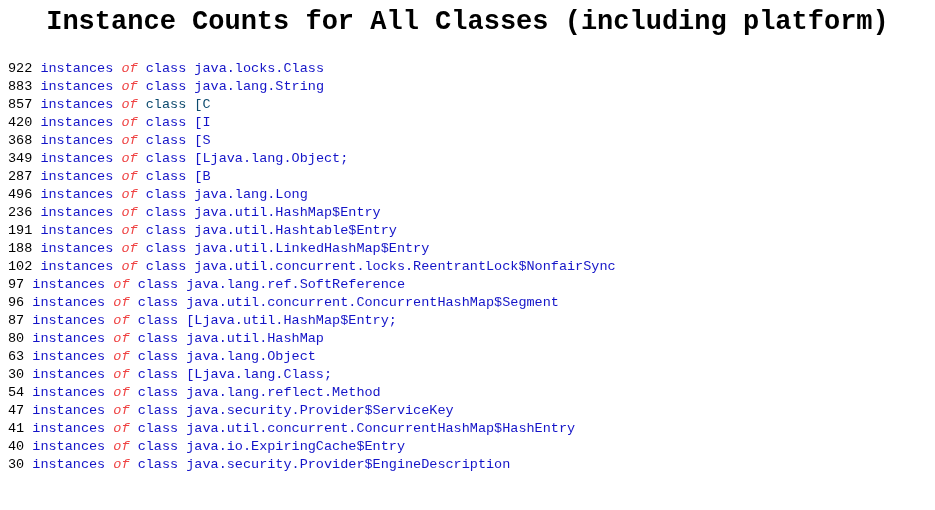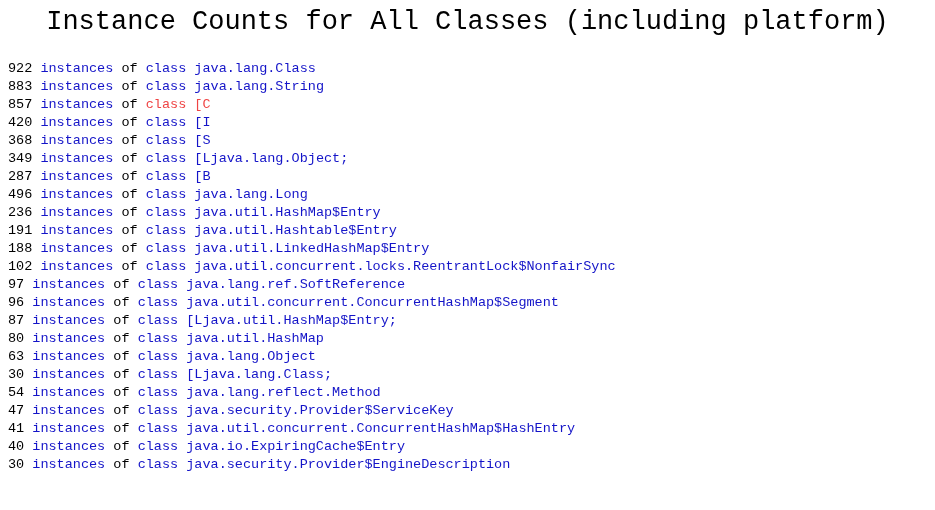--- a/index.html
+++ b/index.html
@@ -18,21 +18,21 @@
   #page-title {
     margin: 0;
     padding: 0;
     position: absolute;
     left: 0;
     top: 6px;
     width: 935px;
     text-align: center;
     font-family: "Liberation Mono", "DejaVu Sans Mono", monospace;
     font-size: 27px;
-    font-weight: normal;
+    font-weight: bold;
     color: #000000;
     letter-spacing: 0px;
     white-space: nowrap;
     line-height: 32px;
   }
 
   
   #histogram {
     position: absolute;
     left: 8px;
@@ -44,40 +44,41 @@
     line-height: 18px;
     white-space: nowrap;
     font-family: "Liberation Mono", "DejaVu Sans Mono", monospace;
     font-size: 13.5px;
     color: #000000;
   }
   .count {
     color: #000000;
   }
   .sep {
-    color: #000000;
+    color: #ef4444;
+    font-style: italic;
   }
   .lnk {
     color: #1414c8;
     cursor: pointer;
   }
   .lnk.visited {
-    color: #ef4444;
+    color: #0c4a6e;
   }
   .spc {
     color: #000000;
   }
 </style>
 </head>
 <body>
 
 <h1 id="page-title">Instance Counts for All Classes (including platform)</h1>
 
 <div id="histogram">
-    <div class="hist-row"><span class="count">922</span><a class="lnk"> instances</a><span class="spc"> </span><span class="sep">of</span><span class="spc"> </span><a class="lnk">class java.lang.Class</a></div>
+    <div class="hist-row"><span class="count">922</span><a class="lnk"> instances</a><span class="spc"> </span><span class="sep">of</span><span class="spc"> </span><a class="lnk">class java.locks.Class</a></div>
     <div class="hist-row"><span class="count">883</span><a class="lnk"> instances</a><span class="spc"> </span><span class="sep">of</span><span class="spc"> </span><a class="lnk">class java.lang.String</a></div>
     <div class="hist-row"><span class="count">857</span><a class="lnk"> instances</a><span class="spc"> </span><span class="sep">of</span><span class="spc"> </span><a class="lnk visited">class [C</a></div>
     <div class="hist-row"><span class="count">420</span><a class="lnk"> instances</a><span class="spc"> </span><span class="sep">of</span><span class="spc"> </span><a class="lnk">class [I</a></div>
     <div class="hist-row"><span class="count">368</span><a class="lnk"> instances</a><span class="spc"> </span><span class="sep">of</span><span class="spc"> </span><a class="lnk">class [S</a></div>
     <div class="hist-row"><span class="count">349</span><a class="lnk"> instances</a><span class="spc"> </span><span class="sep">of</span><span class="spc"> </span><a class="lnk">class [Ljava.lang.Object;</a></div>
     <div class="hist-row"><span class="count">287</span><a class="lnk"> instances</a><span class="spc"> </span><span class="sep">of</span><span class="spc"> </span><a class="lnk">class [B</a></div>
     <div class="hist-row"><span class="count">496</span><a class="lnk"> instances</a><span class="spc"> </span><span class="sep">of</span><span class="spc"> </span><a class="lnk">class java.lang.Long</a></div>
     <div class="hist-row"><span class="count">236</span><a class="lnk"> instances</a><span class="spc"> </span><span class="sep">of</span><span class="spc"> </span><a class="lnk">class java.util.HashMap$Entry</a></div>
     <div class="hist-row"><span class="count">191</span><a class="lnk"> instances</a><span class="spc"> </span><span class="sep">of</span><span class="spc"> </span><a class="lnk">class java.util.Hashtable$Entry</a></div>
     <div class="hist-row"><span class="count">188</span><a class="lnk"> instances</a><span class="spc"> </span><span class="sep">of</span><span class="spc"> </span><a class="lnk">class java.util.LinkedHashMap$Entry</a></div>

